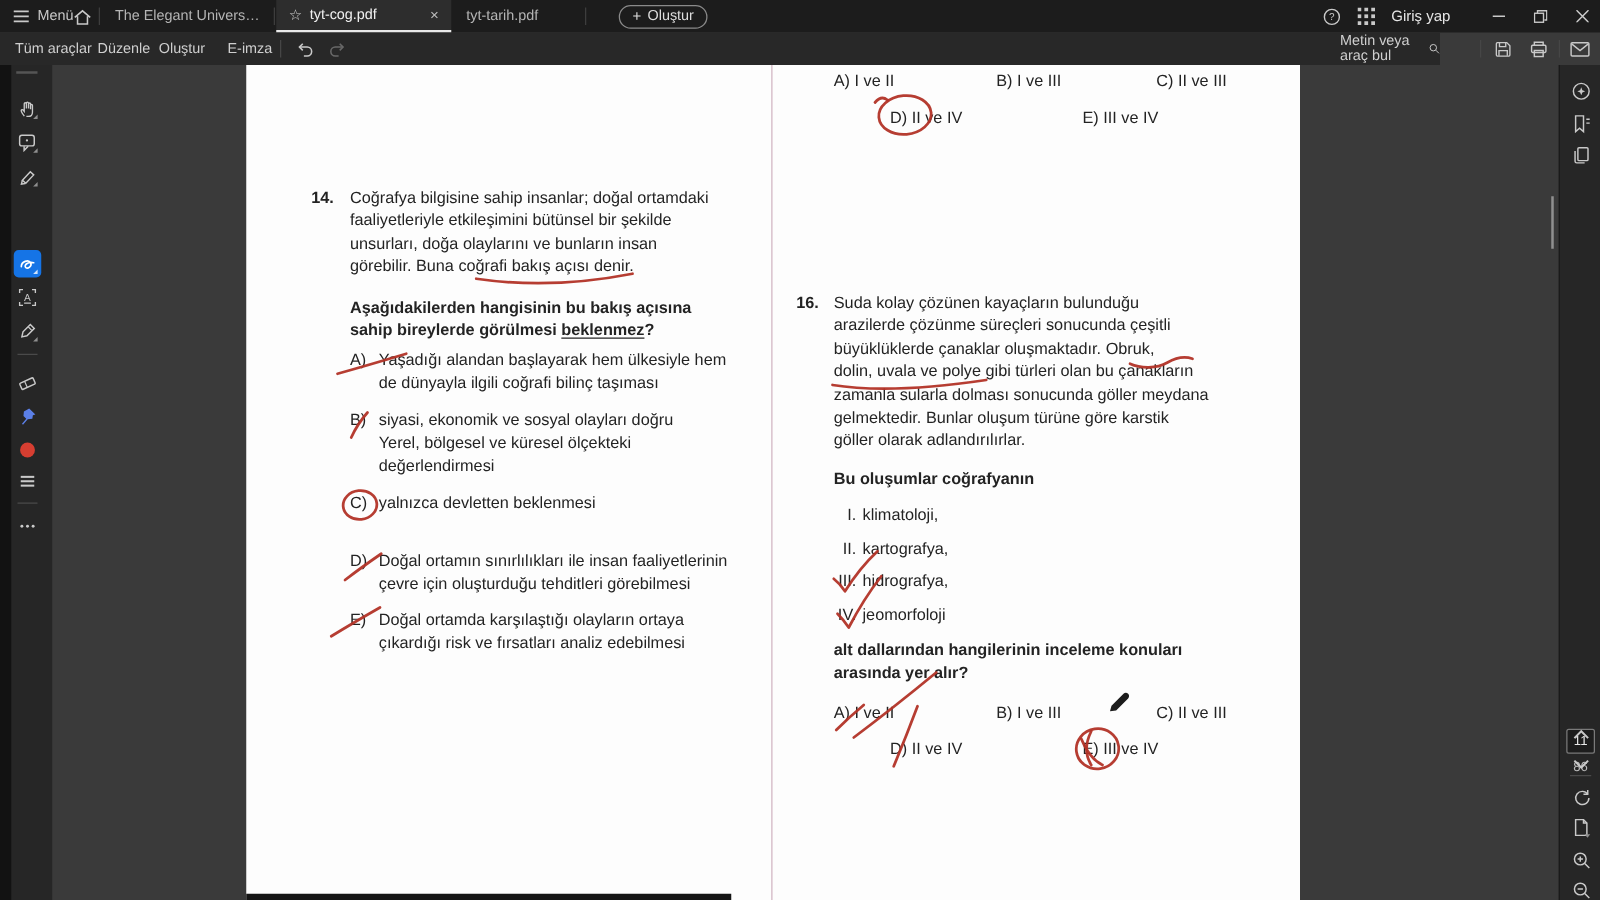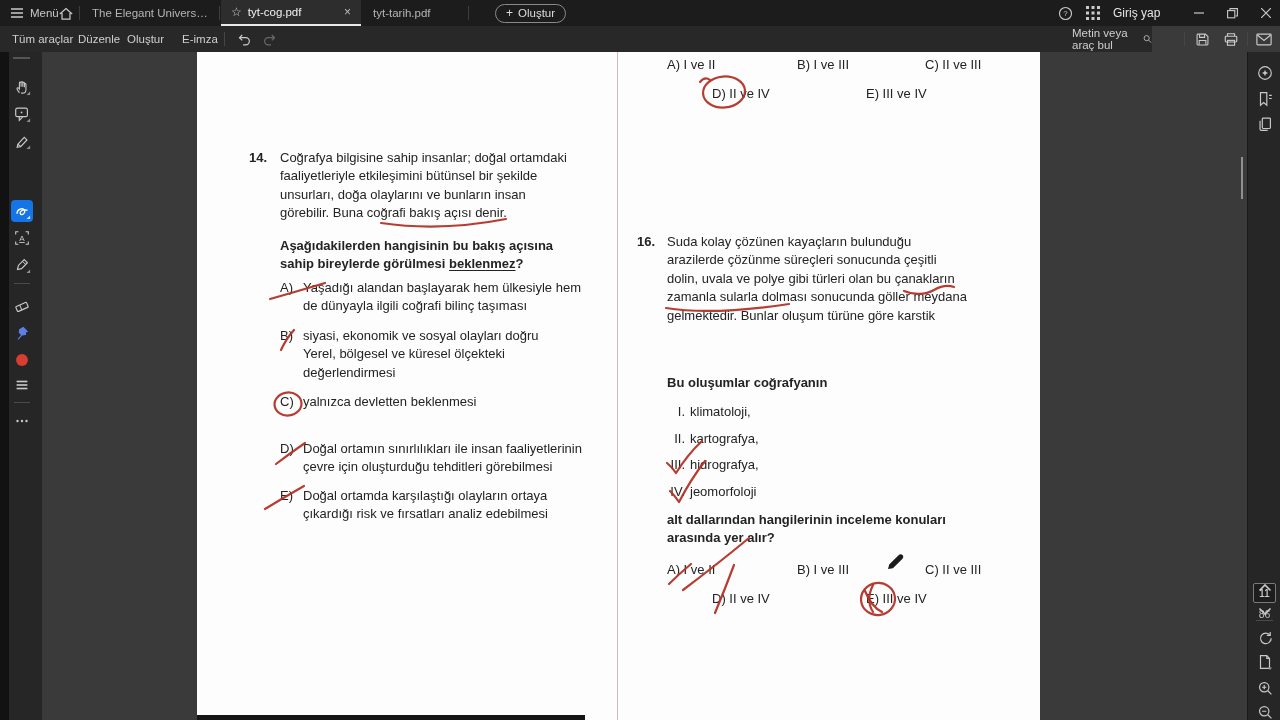--- a/index.html
+++ b/index.html
@@ -341,23 +341,25 @@
     <div class="olines">
         <div class="doc-line">Doğal ortamda karşılaştığı olayların ortaya</div>
         <div class="doc-line">çıkardığı risk ve fırsatları analiz edebilmesi</div>
       </div>
   </div>
 
   <div class="abs bold" style="left:440px; top:181px;">16.</div>
   <div class="abs" style="left:470px; top:181px;">
     <div class="doc-line">Suda kolay çözünen kayaçların bulunduğu</div>
     <div class="doc-line">arazilerde çözünme süreçleri sonucunda çeşitli</div>
+    <div class="doc-line"><span>büyüklüklerde çanaklar oluşmaktadır. </span><span>Obruk,</span></div>
     <div class="doc-line"><span>dolin, uvala ve polye</span><span> gibi türleri olan bu çanakların</span></div>
     <div class="doc-line">zamanla sularla dolması sonucunda göller meydana</div>
     <div class="doc-line">gelmektedir. Bunlar oluşum türüne göre karstik</div>
+    <div class="doc-line">göller olarak adlandırılırlar.</div>
   </div>
   <div class="abs bold" style="left:470px; top:322px;">Bu oluşumlar coğrafyanın</div>
   <div class="abs" style="left:462px; top:351px;">
     <div class="roman-row">
         <span class="rn">I.</span>
         <span class="rl">klimatoloji,</span>
       </div>
     <div class="roman-row">
         <span class="rn">II.</span>
         <span class="rl">kartografya,</span>

